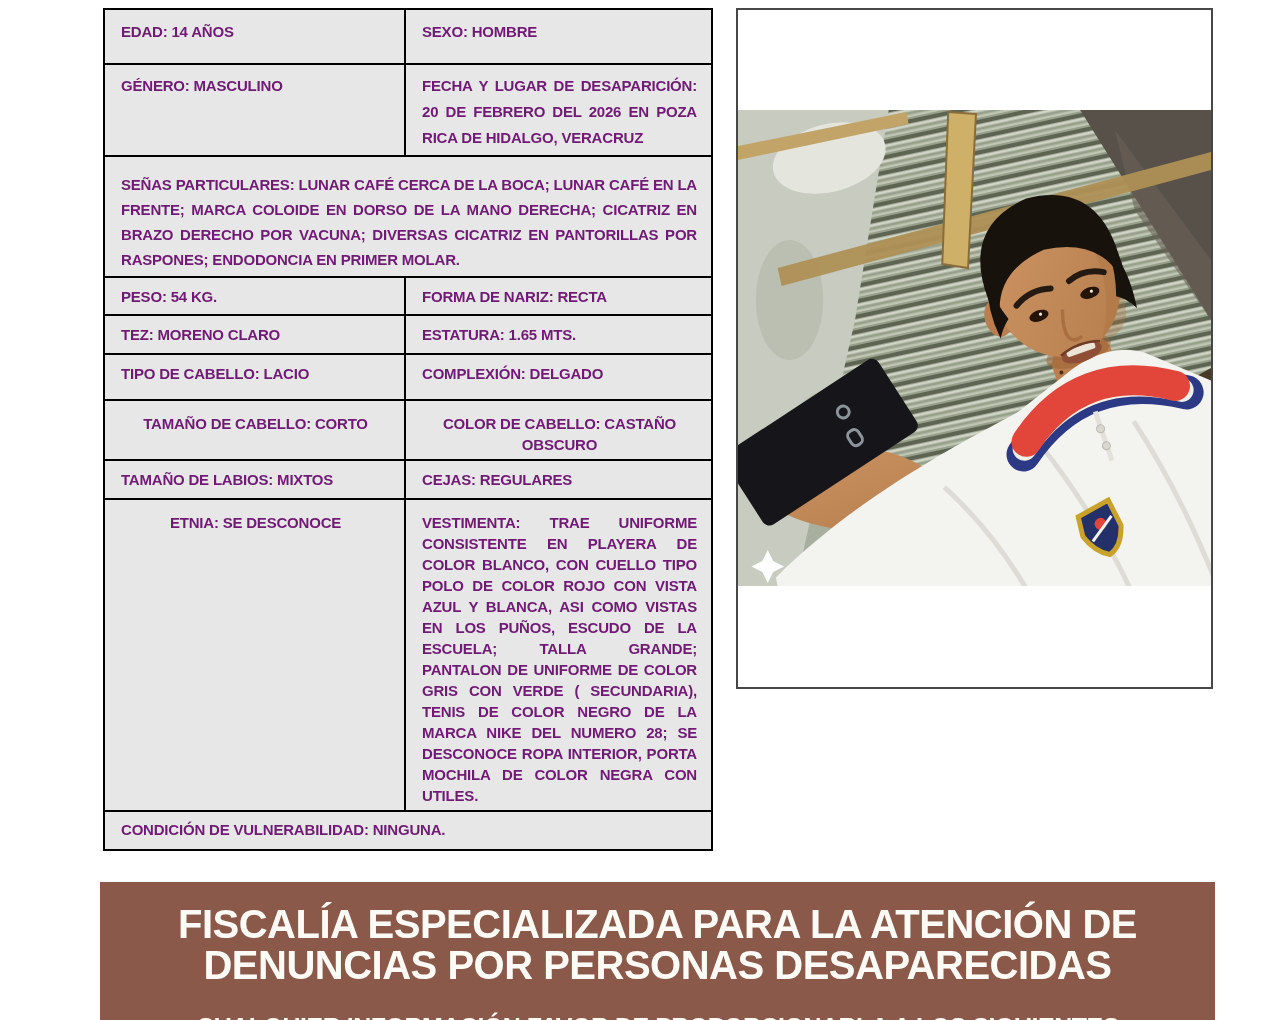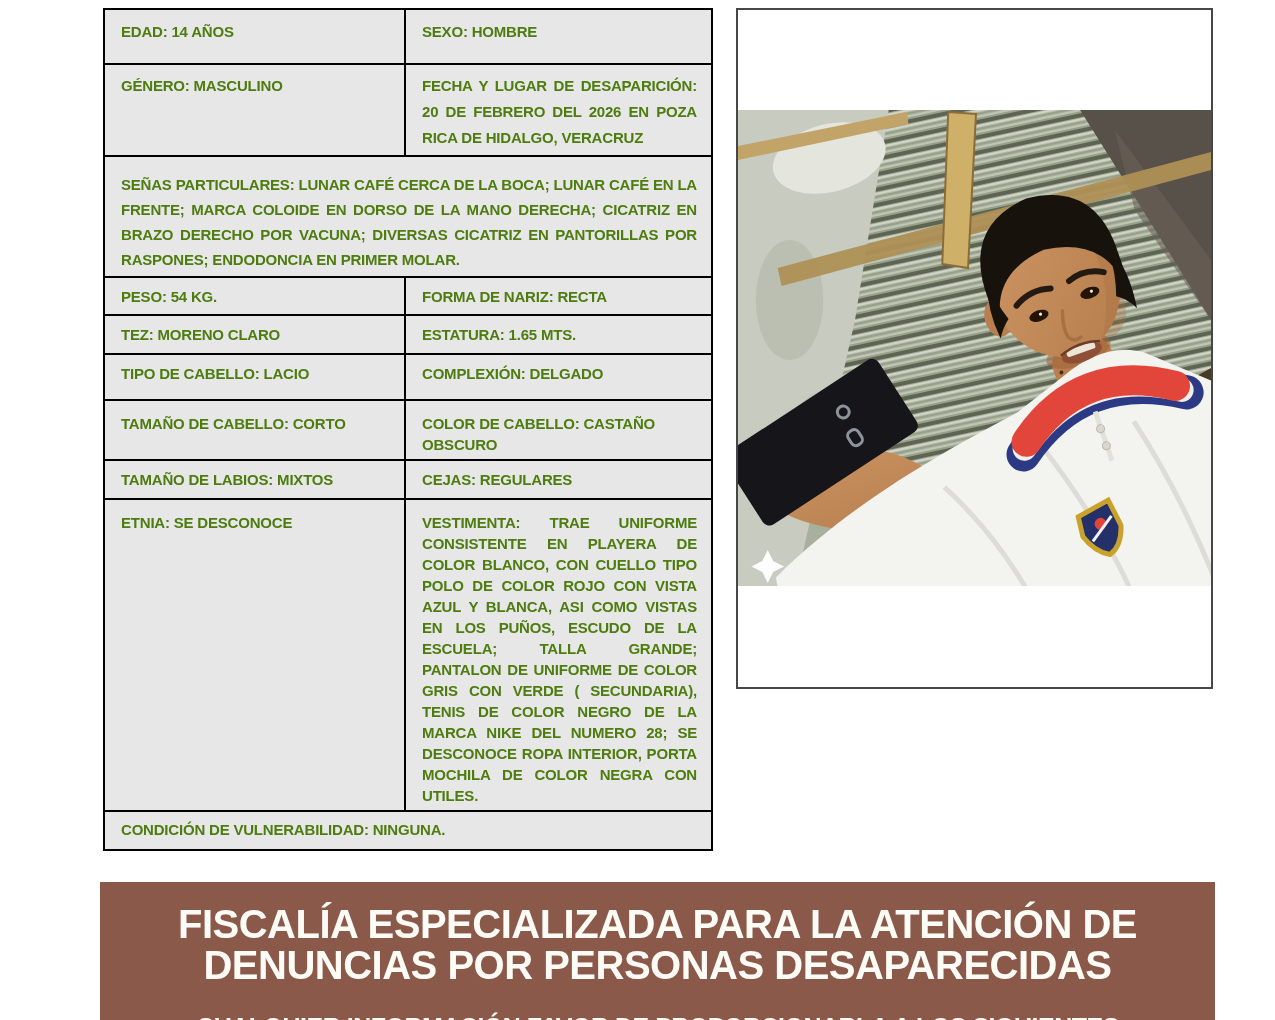--- a/index.html
+++ b/index.html
@@ -5,40 +5,40 @@
   html,body{margin:0;padding:0;}
   body{width:1275px;height:1020px;overflow:hidden;background:#ffffff;
        font-family:"Liberation Sans",sans-serif;}
   .page{position:relative;width:1275px;height:1020px;background:#ffffff;overflow:hidden;}
 
   
   .idtable{position:absolute;left:103px;top:8px;width:608px;border-collapse:collapse;
            table-layout:fixed;}
   .idtable td{border:2px solid #000;background:#e7e7e7;vertical-align:top;
               padding:8px 14px 4px 16px;font-weight:bold;font-size:15px;line-height:21px;
-              color:#4d7c0f;letter-spacing:-0.2px;}
+              color:#701a75;letter-spacing:-0.2px;}
   .idtable col.c1{width:301px;}
   .idtable col.c2{width:307px;}
   .idtable tr:nth-child(1){height:55px;}
   .idtable tr:nth-child(2){height:82px;}
   .idtable tr:nth-child(3){height:105px;}
   .idtable tr:nth-child(4){height:38px;}
   .idtable tr:nth-child(5){height:39px;}
   .idtable tr:nth-child(6){height:46px;}
   .idtable tr:nth-child(7){height:59px;}
   .idtable tr:nth-child(8){height:39px;}
   .idtable tr:nth-child(9){height:39px;}
   .idtable tr:nth-child(10){height:39px;}
   .idtable tr:nth-child(11){height:298px;}
   .idtable tr:nth-child(12){height:36px;}
   .idtable td.pad-top{padding-top:11px;}
   .idtable td.just{text-align:justify;}
   .idtable td.lh26{line-height:26px;}
   .idtable td.lh25{line-height:25px;padding-top:15px;}
-  .idtable td.lh21v{line-height:21px;padding-top:12px;}
+  .idtable td.lh21v{line-height:21px;padding-top:12px;text-align:center;}
 
   
   .photo-frame{position:absolute;left:736px;top:8px;width:477px;height:681px;
                box-sizing:border-box;border:2px solid #474747;background:#ffffff;}
   .photo-frame svg{position:absolute;left:0;top:100px;width:100%;height:476px;display:block;}
 
   
   .banner{position:absolute;left:100px;top:882px;width:1115px;height:210px;
           background:#8a594a;color:#fdfbf6;text-align:center;}
   .banner .title{margin:22px 58px 0 58px;font-weight:bold;font-size:40px;line-height:41px;

